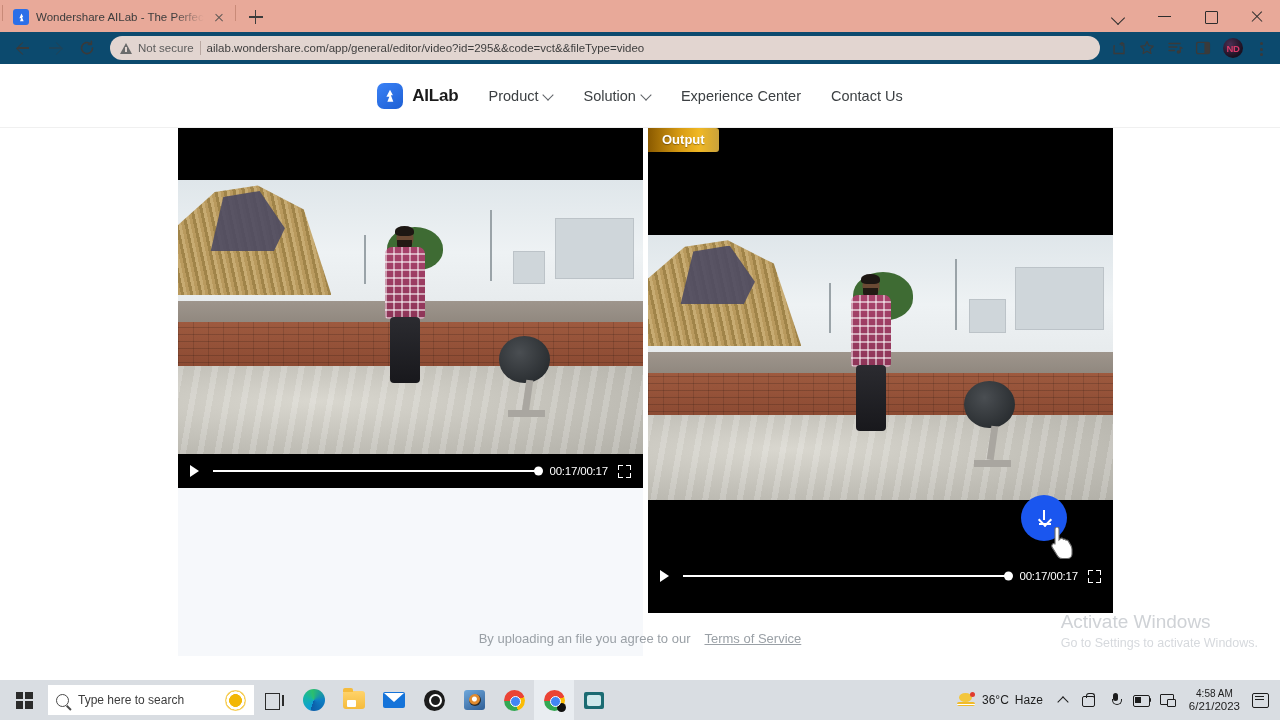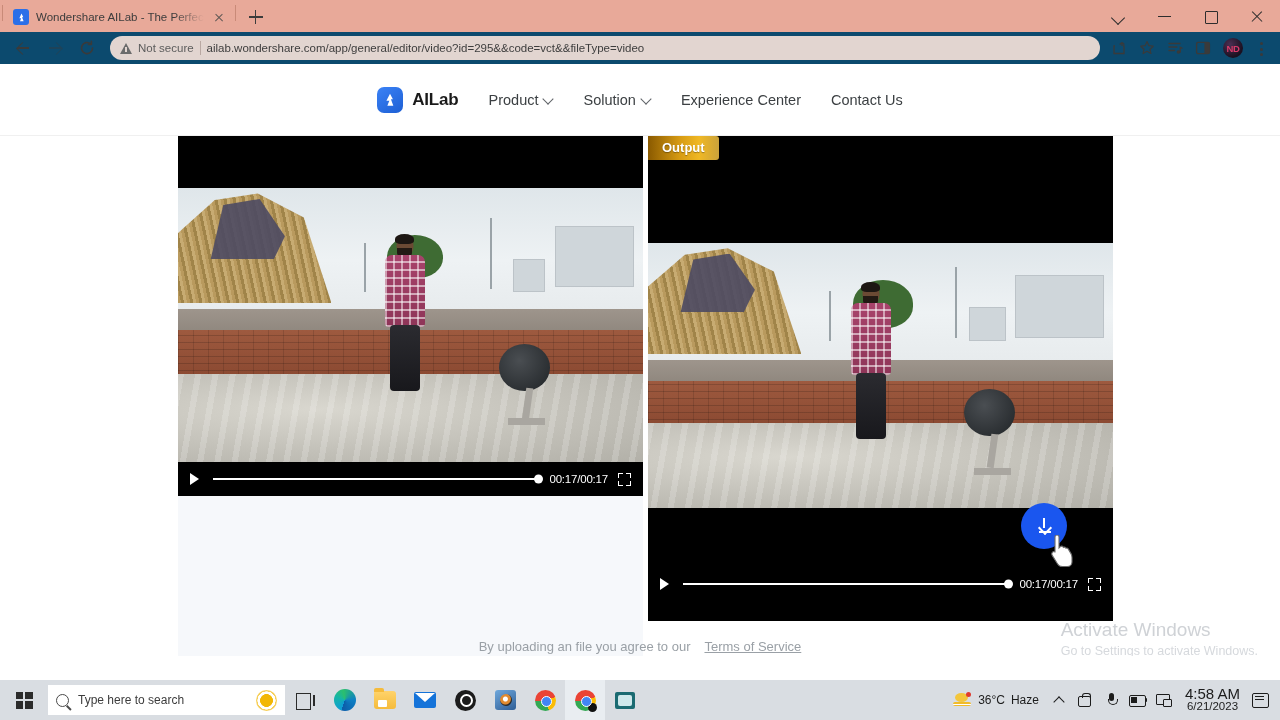--- a/index.html
+++ b/index.html
@@ -190,21 +190,21 @@
   .kebab i:nth-child(3) { top: 18px; }
 
   
   .page {
     position: absolute;
     top: 64px; left: 0; right: 0; bottom: 64px;
     background: #ffffff;
     overflow: hidden;
   }
   .site-header {
-    height: 72px;
+    height: 64px;
     display: flex; align-items: center; justify-content: center;
     gap: 0;
     border-bottom: 1px solid #f0f0f0;
     background: #fff;
   }
   .brand { display: flex; align-items: center; gap: 9px; margin-right: 30px; }
   .brand-mark {
     width: 26px; height: 26px; border-radius: 7px;
     background: linear-gradient(145deg,#3b82f6,#1d5fd4);
     display: flex; align-items: center; justify-content: center;
@@ -480,21 +480,21 @@
   
   .taskbar {
     position: absolute; left: 0; right: 0; bottom: 0; height: 40px;
     background: #d9dde2;
     display: flex; align-items: center;
   }
   .start-btn { width: 48px; height: 40px; display:flex; align-items:center; justify-content:center; }
   .win-logo { width: 17px; height: 17px; display: grid; grid-template-columns: 1fr 1fr; grid-template-rows: 1fr 1fr; gap: 1.6px; }
   .win-logo i { background: #2b2b2b; }
   .search-box {
-    width: 237px; height: 30px; background: #fff;
+    width: 206px; height: 30px; background: #fff;
     display: flex; align-items: center; gap: 9px; padding: 0 8px;
     position: relative;
   }
   .search-mag {
     width: 13px; height: 13px; border: 1.5px solid #4a4a4a; border-radius: 50%;
     position: relative; flex: 0 0 13px;
   }
   .search-mag::after {
     content: ""; position: absolute; right: -4px; bottom: -3px;
     width: 6px; height: 1.5px; background: #4a4a4a; transform: rotate(45deg);
@@ -647,21 +647,21 @@
   .net-ic { width: 16px; height: 14px; position: relative; }
   .net-ic::before {
     content: ""; position: absolute; left: 0; top: 1px; width: 12px; height: 9px;
     border: 1.4px solid #1c1c1c; border-radius: 1px;
   }
   .net-ic::after {
     content: ""; position: absolute; right: 0; bottom: 0; width: 7px; height: 6px;
     border: 1.4px solid #1c1c1c; border-radius: 1px; background: #d9dde2;
   }
   .clock { text-align: center; padding: 0 8px; line-height: 13px; }
-  .clock .t { font-size: 15px; color: #1c1c1c; }
+  .clock .t { font-size: 10px; color: #1c1c1c; }
   .clock .d { font-size: 11.5px; color: #1c1c1c; }
   .notif-ic { width: 18px; height: 15px; position: relative; }
   .notif-ic::before {
     content: ""; position: absolute; left: 0; top: 0; width: 15px; height: 13px;
     border: 1.5px solid #1c1c1c; border-radius: 2px;
   }
   .notif-ic::after {
     content: ""; position: absolute; left: 3px; top: 3.5px; width: 9px; height: 1.4px;
     background: #1c1c1c;
     box-shadow: 0 3px 0 #1c1c1c;

